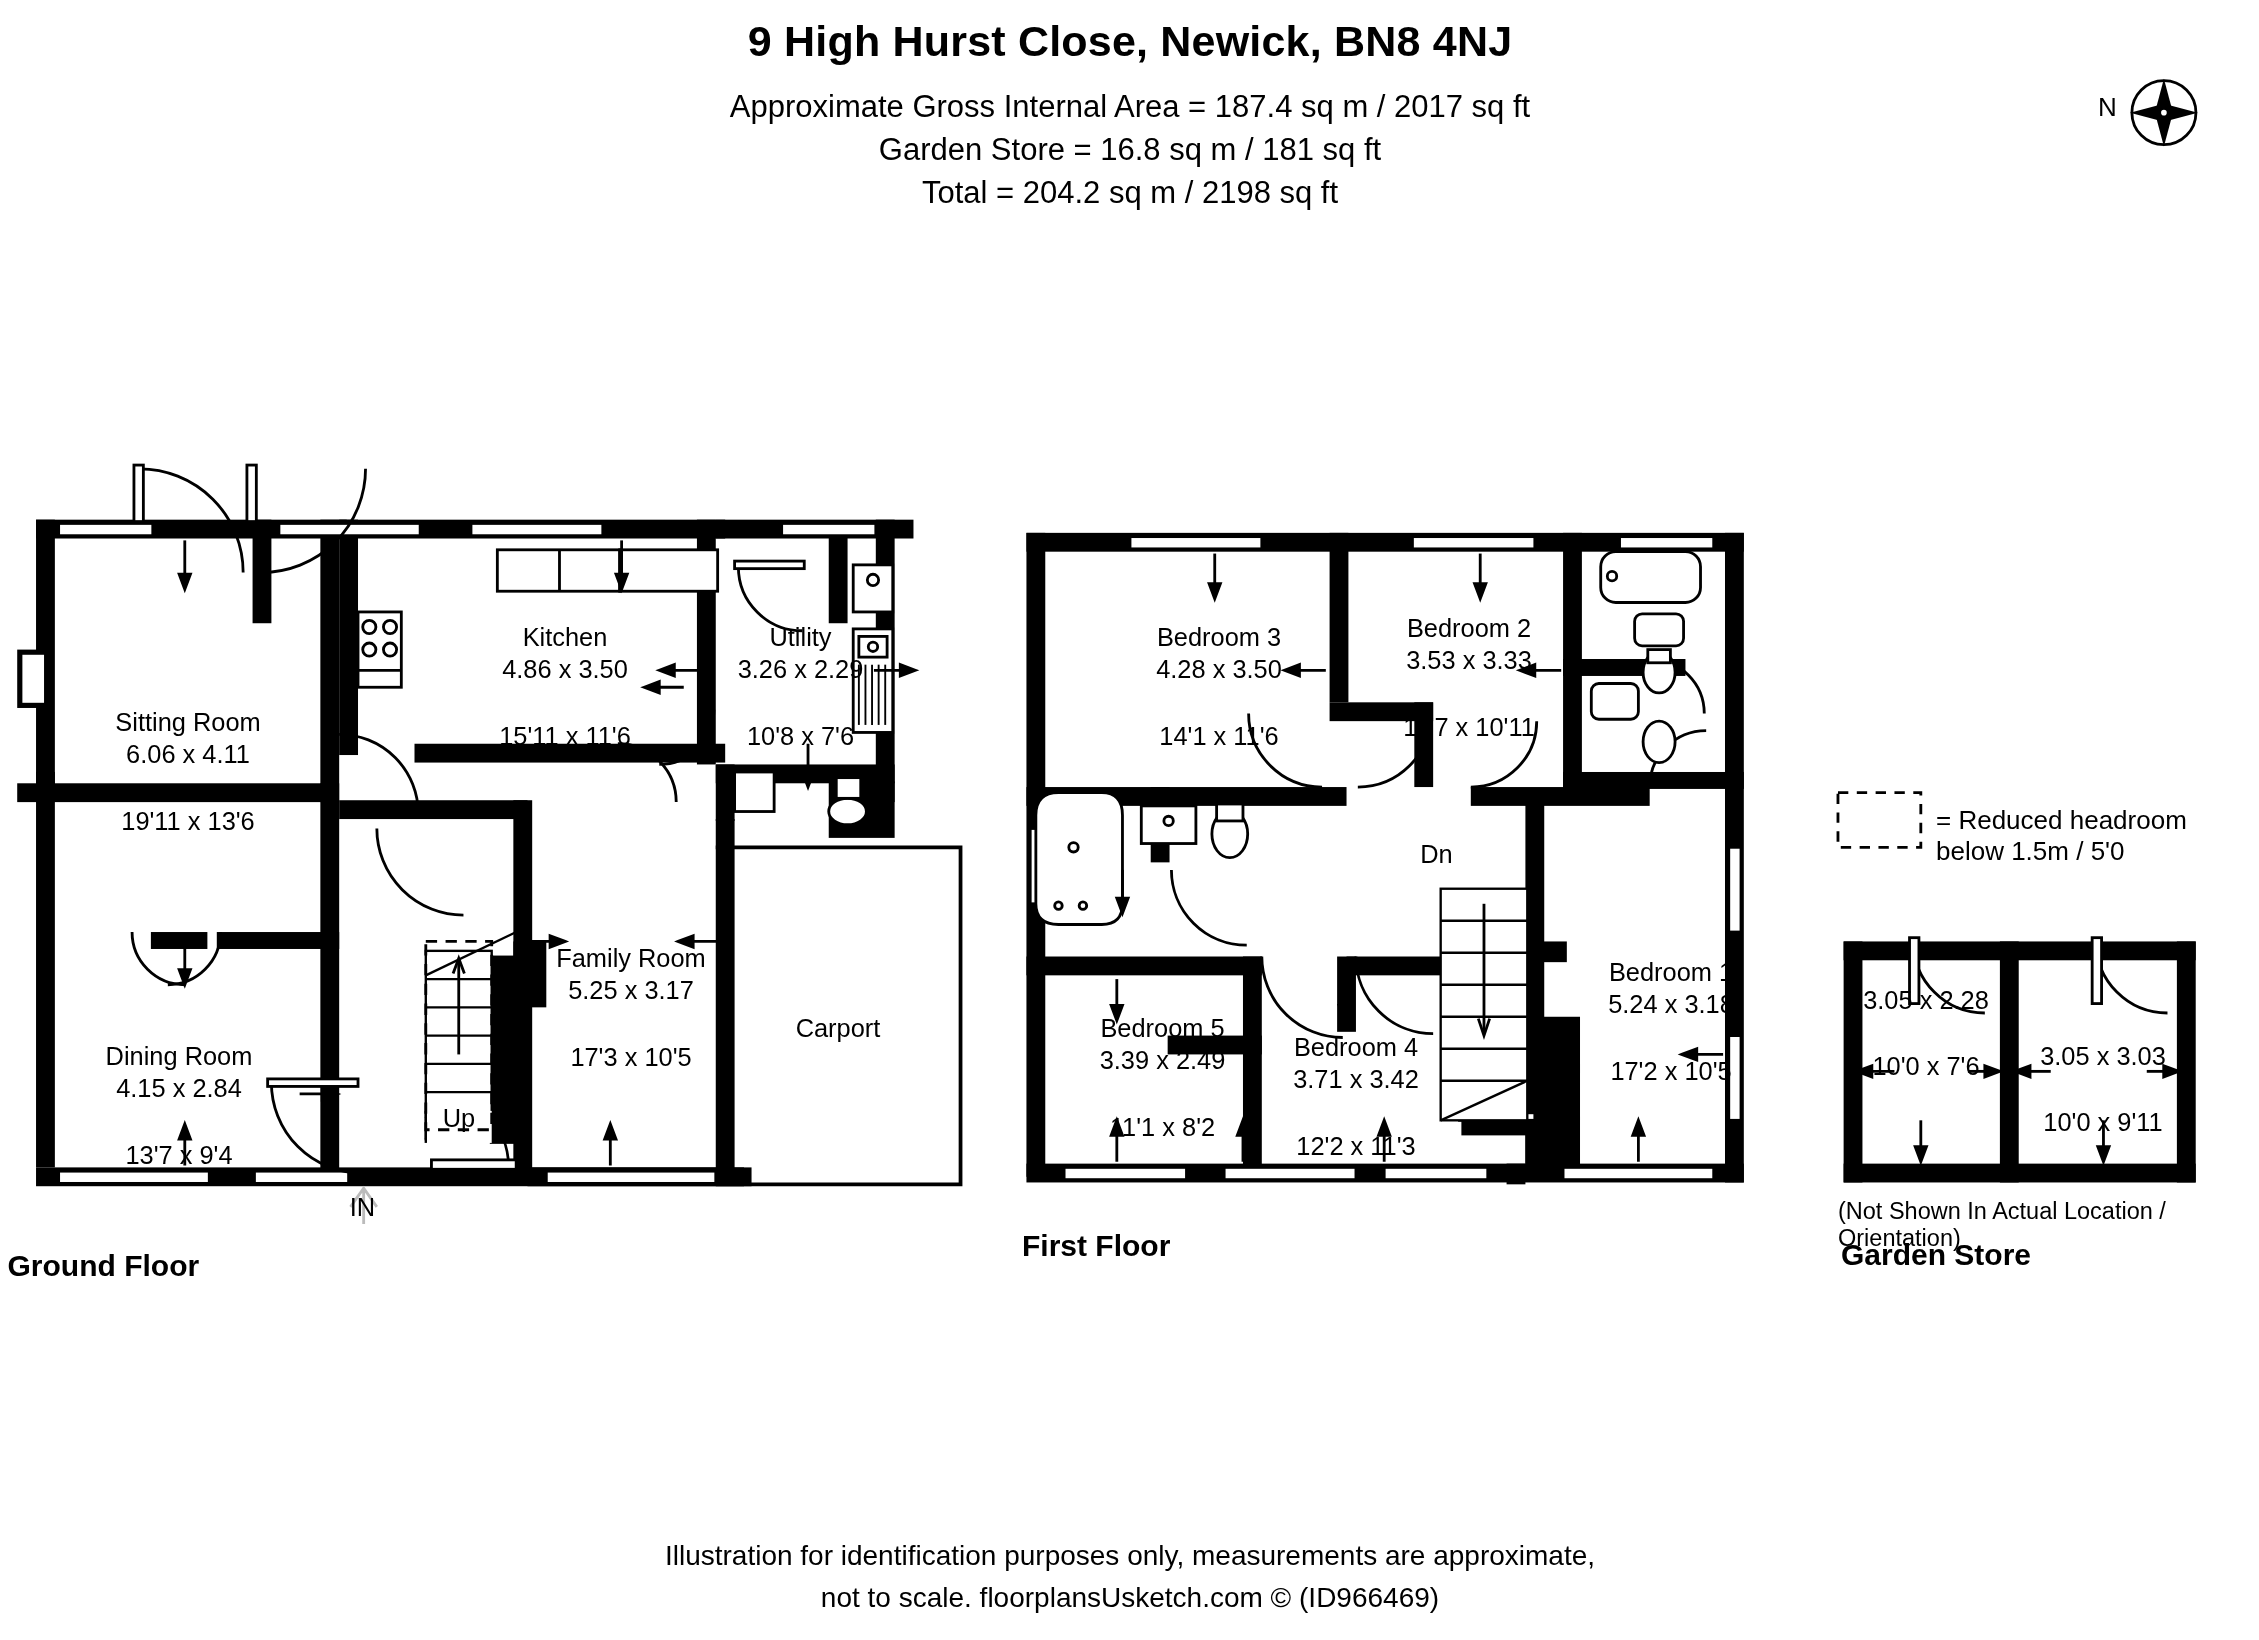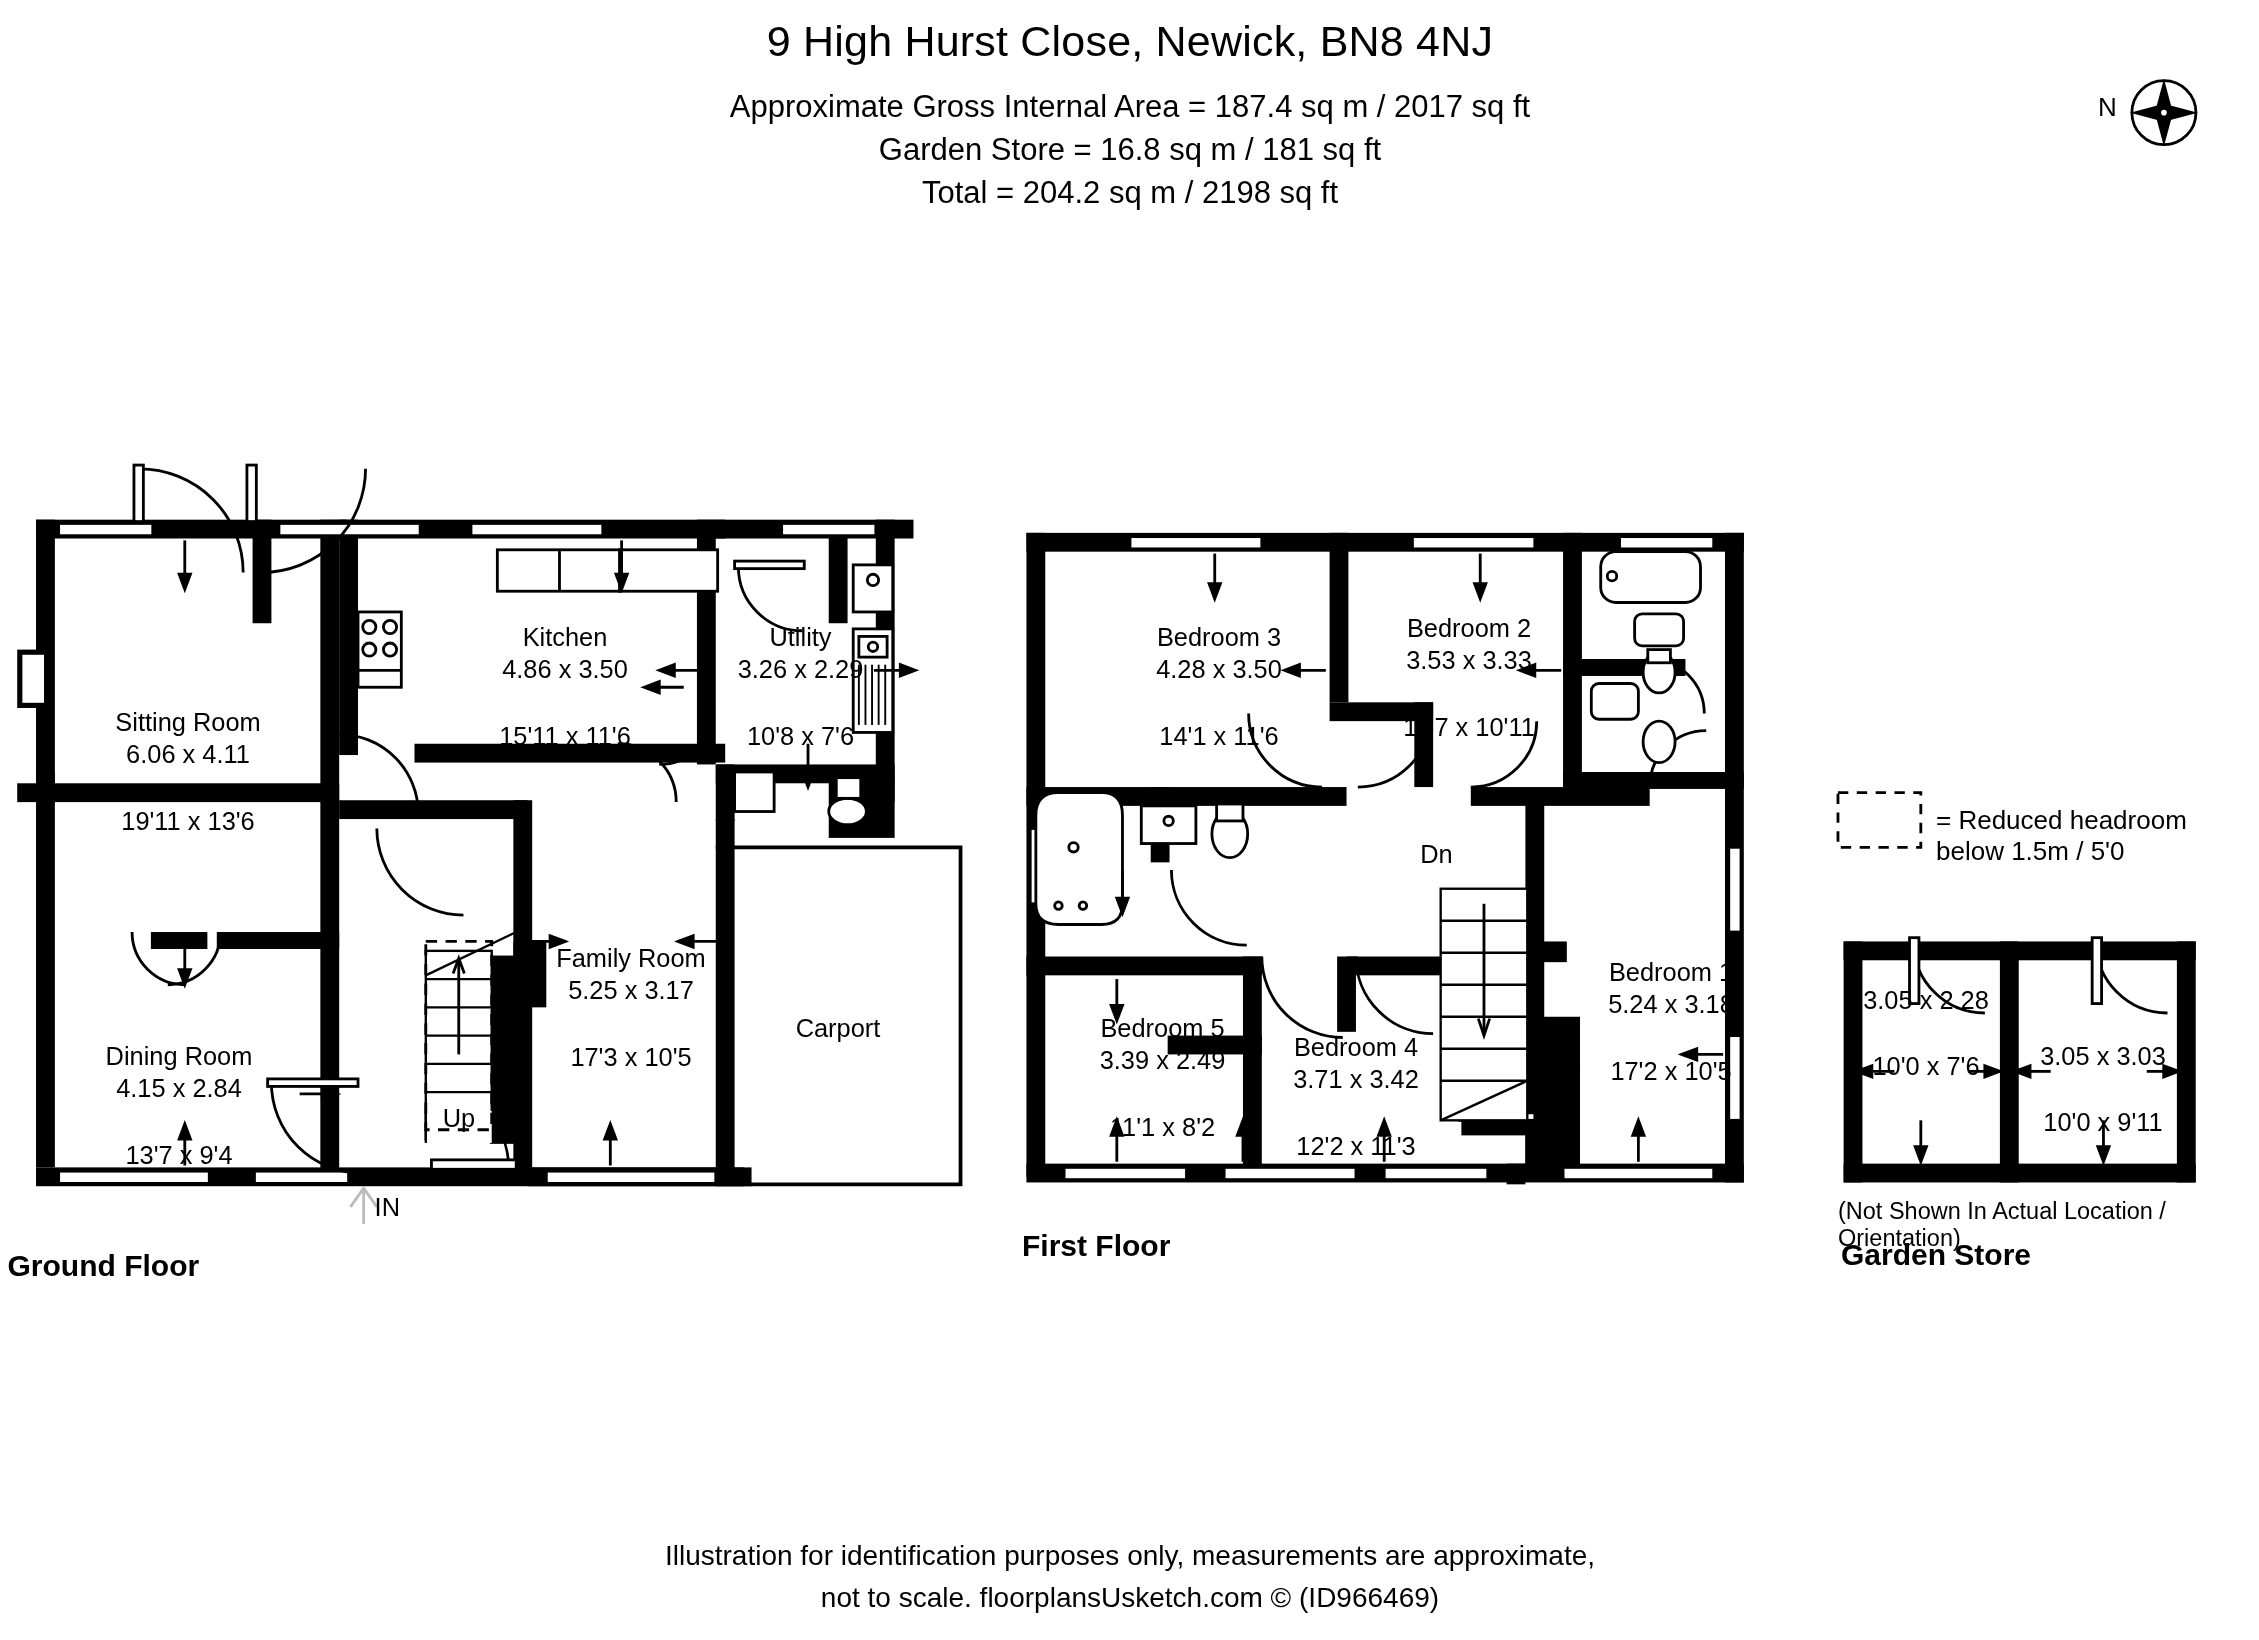--- a/index.html
+++ b/index.html
@@ -2,21 +2,21 @@
 <html style="font-size:15px"><head>
 <meta charset="utf-8">
 <style>
   html,body{margin:0;padding:0;background:#fff;}
   body{width:2260px;height:1640px;position:relative;
        font-family:"Liberation Sans","DejaVu Sans",sans-serif;color:#000;}
   .page{position:absolute;inset:0;}
 
   
   .title{position:absolute;top:17px;left:0;width:2260px;text-align:center;
-         font-size:43px;font-weight:normal;letter-spacing:0.2px;}
+         font-size:43px;font-weight:bold;letter-spacing:0.2px;}
   .sub{position:absolute;left:0;width:2260px;text-align:center;font-size:31px;}
   .sub1{top:89px;} .sub2{top:132px;} .sub3{top:175px;}
 
   
   .compass{position:absolute;left:2098px;top:73px;width:113px;height:85px;}
   .compass .n{position:absolute;left:0;top:19px;font-size:26px;}
 
   
   svg.plan{position:absolute;left:0;top:0;width:2260px;height:1640px;
            pointer-events:none;}
@@ -402,21 +402,21 @@
     <span class="f">17'3 x 10'5</span>
   </div>
 
   <div class="rlabel" style="left:744px;top:1012px;width:188px;">
     <span class="nm">Carport</span>
   </div>
 
   <div class="rlabel" style="left:407px;top:1102px;width:104px;">
     <span class="nm">Up</span>
   </div>
-  <div class="rlabel" style="left:325px;top:1191px;width:75px;text-align:right;">
+  <div class="rlabel" style="left:325px;top:1191px;width:75px;">
     <span class="nm">IN</span>
   </div>
 
   <div class="rlabel" style="left:1106px;top:621px;width:226px;">
     <span class="nm">Bedroom 3</span>
     <span class="m">4.28 x 3.50</span>
     <span class="f">14'1 x 11'6</span>
   </div>
 
   <div class="rlabel" style="left:1356px;top:612px;width:226px;">

